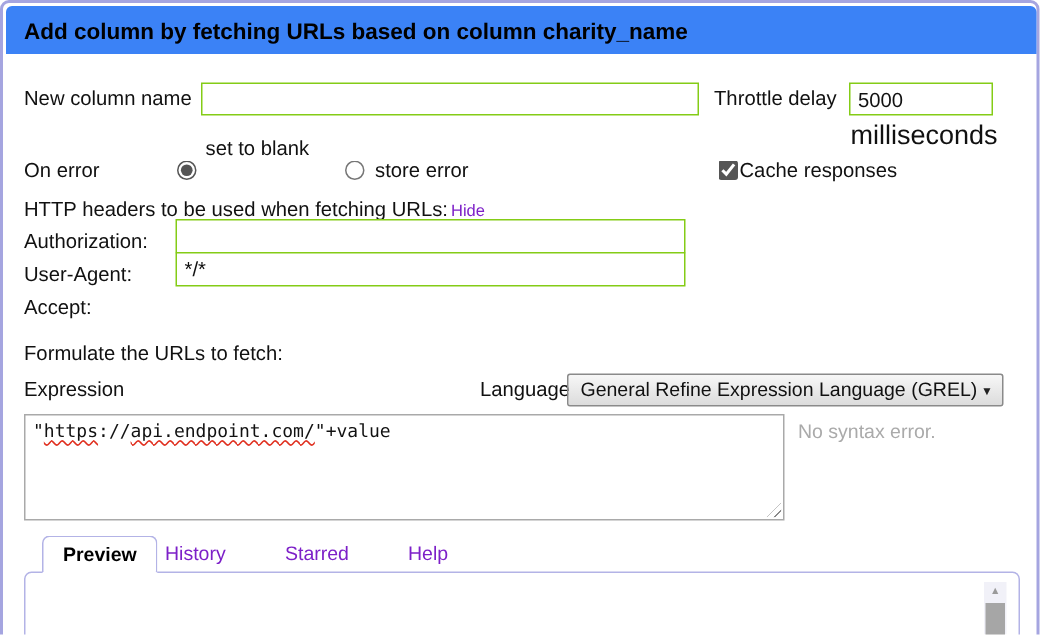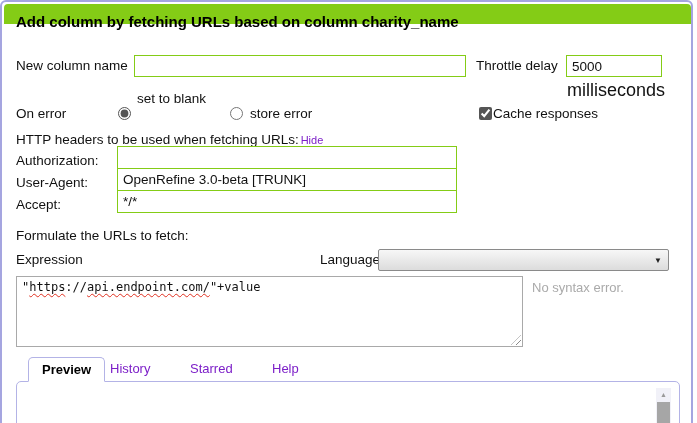--- a/index.html
+++ b/index.html
@@ -10,22 +10,22 @@
     color:#111;
     -webkit-font-smoothing:antialiased;
   }
   .abs{position:absolute;}
   
   .dialog{
     position:absolute;left:0;top:0;width:689px;height:432px;
     border:2px solid #a5a5e0;border-radius:6px;background:#fff;
   }
   .title-bar{
-    position:absolute;left:2px;top:2px;width:687px;height:20px;
-    background:#84cc16;border-radius:4px 4px 0 0;
+    position:absolute;left:2px;top:2px;width:687px;height:32px;
+    background:#3b82f6;border-radius:4px 4px 0 0;
   }
   .title-text{
     position:absolute;left:12px;top:0;line-height:36px;
     font-size:15px;font-weight:bold;color:#000;white-space:nowrap;
   }
   .label{font-size:13.5px;line-height:22px;white-space:nowrap;}
   .small{font-size:18px;}
   input[type=text]{
     font-family:"Liberation Sans",sans-serif;font-size:13.5px;
     border:1px solid #84cc16;background:#fff;color:#111;
@@ -123,29 +123,29 @@
 
 <div class="abs label" style="left:16px;top:129px;">
   <span>HTTP headers to be used when fetching URLs:</span><span class="hide-link">Hide</span>
 </div>
 
 <div class="abs label" style="left:16px;top:149px;line-height:23px;">Authorization:</div>
 <div class="abs label" style="left:16px;top:171px;line-height:23px;">User-Agent:</div>
 <div class="abs label" style="left:16px;top:193px;line-height:23px;">Accept:</div>
 <div class="abs hdr-stack" style="left:117px;top:146px;">
   <input type="text" value="" style="">
-  <input type="text" value="OpenRefine 3.0-beta [TRUNK]" style="">
   <input type="text" value="*/*" style="">
 </div>
 
 <div class="abs label bold" style="left:16px;top:225px;">Formulate the URLs to fetch:</div>
 
 <div class="abs label" style="left:16px;top:249px;">Expression</div>
 <div class="abs label" style="left:320px;top:249px;">Language</div>
 <div class="abs select" style="left:378px;top:249px;width:291px;">
+  <span>General Refine Expression Language (GREL)</span>
   <span class="arrow">▼</span>
 </div>
 
 <div class="abs exprbox" style="left:16px;top:276px;width:507px;height:71px;">
   <span>"</span><span class="wavy">https</span><span>://</span><span class="wavy">api.endpoint.com/</span><span>"+value</span>
   <span class="resize-handle"></span>
 </div>
 <div class="abs status" style="left:532px;top:280px;">No syntax error.</div>
 
 <div class="abs tab-active" style="left:28px;top:357px;">Preview</div>

